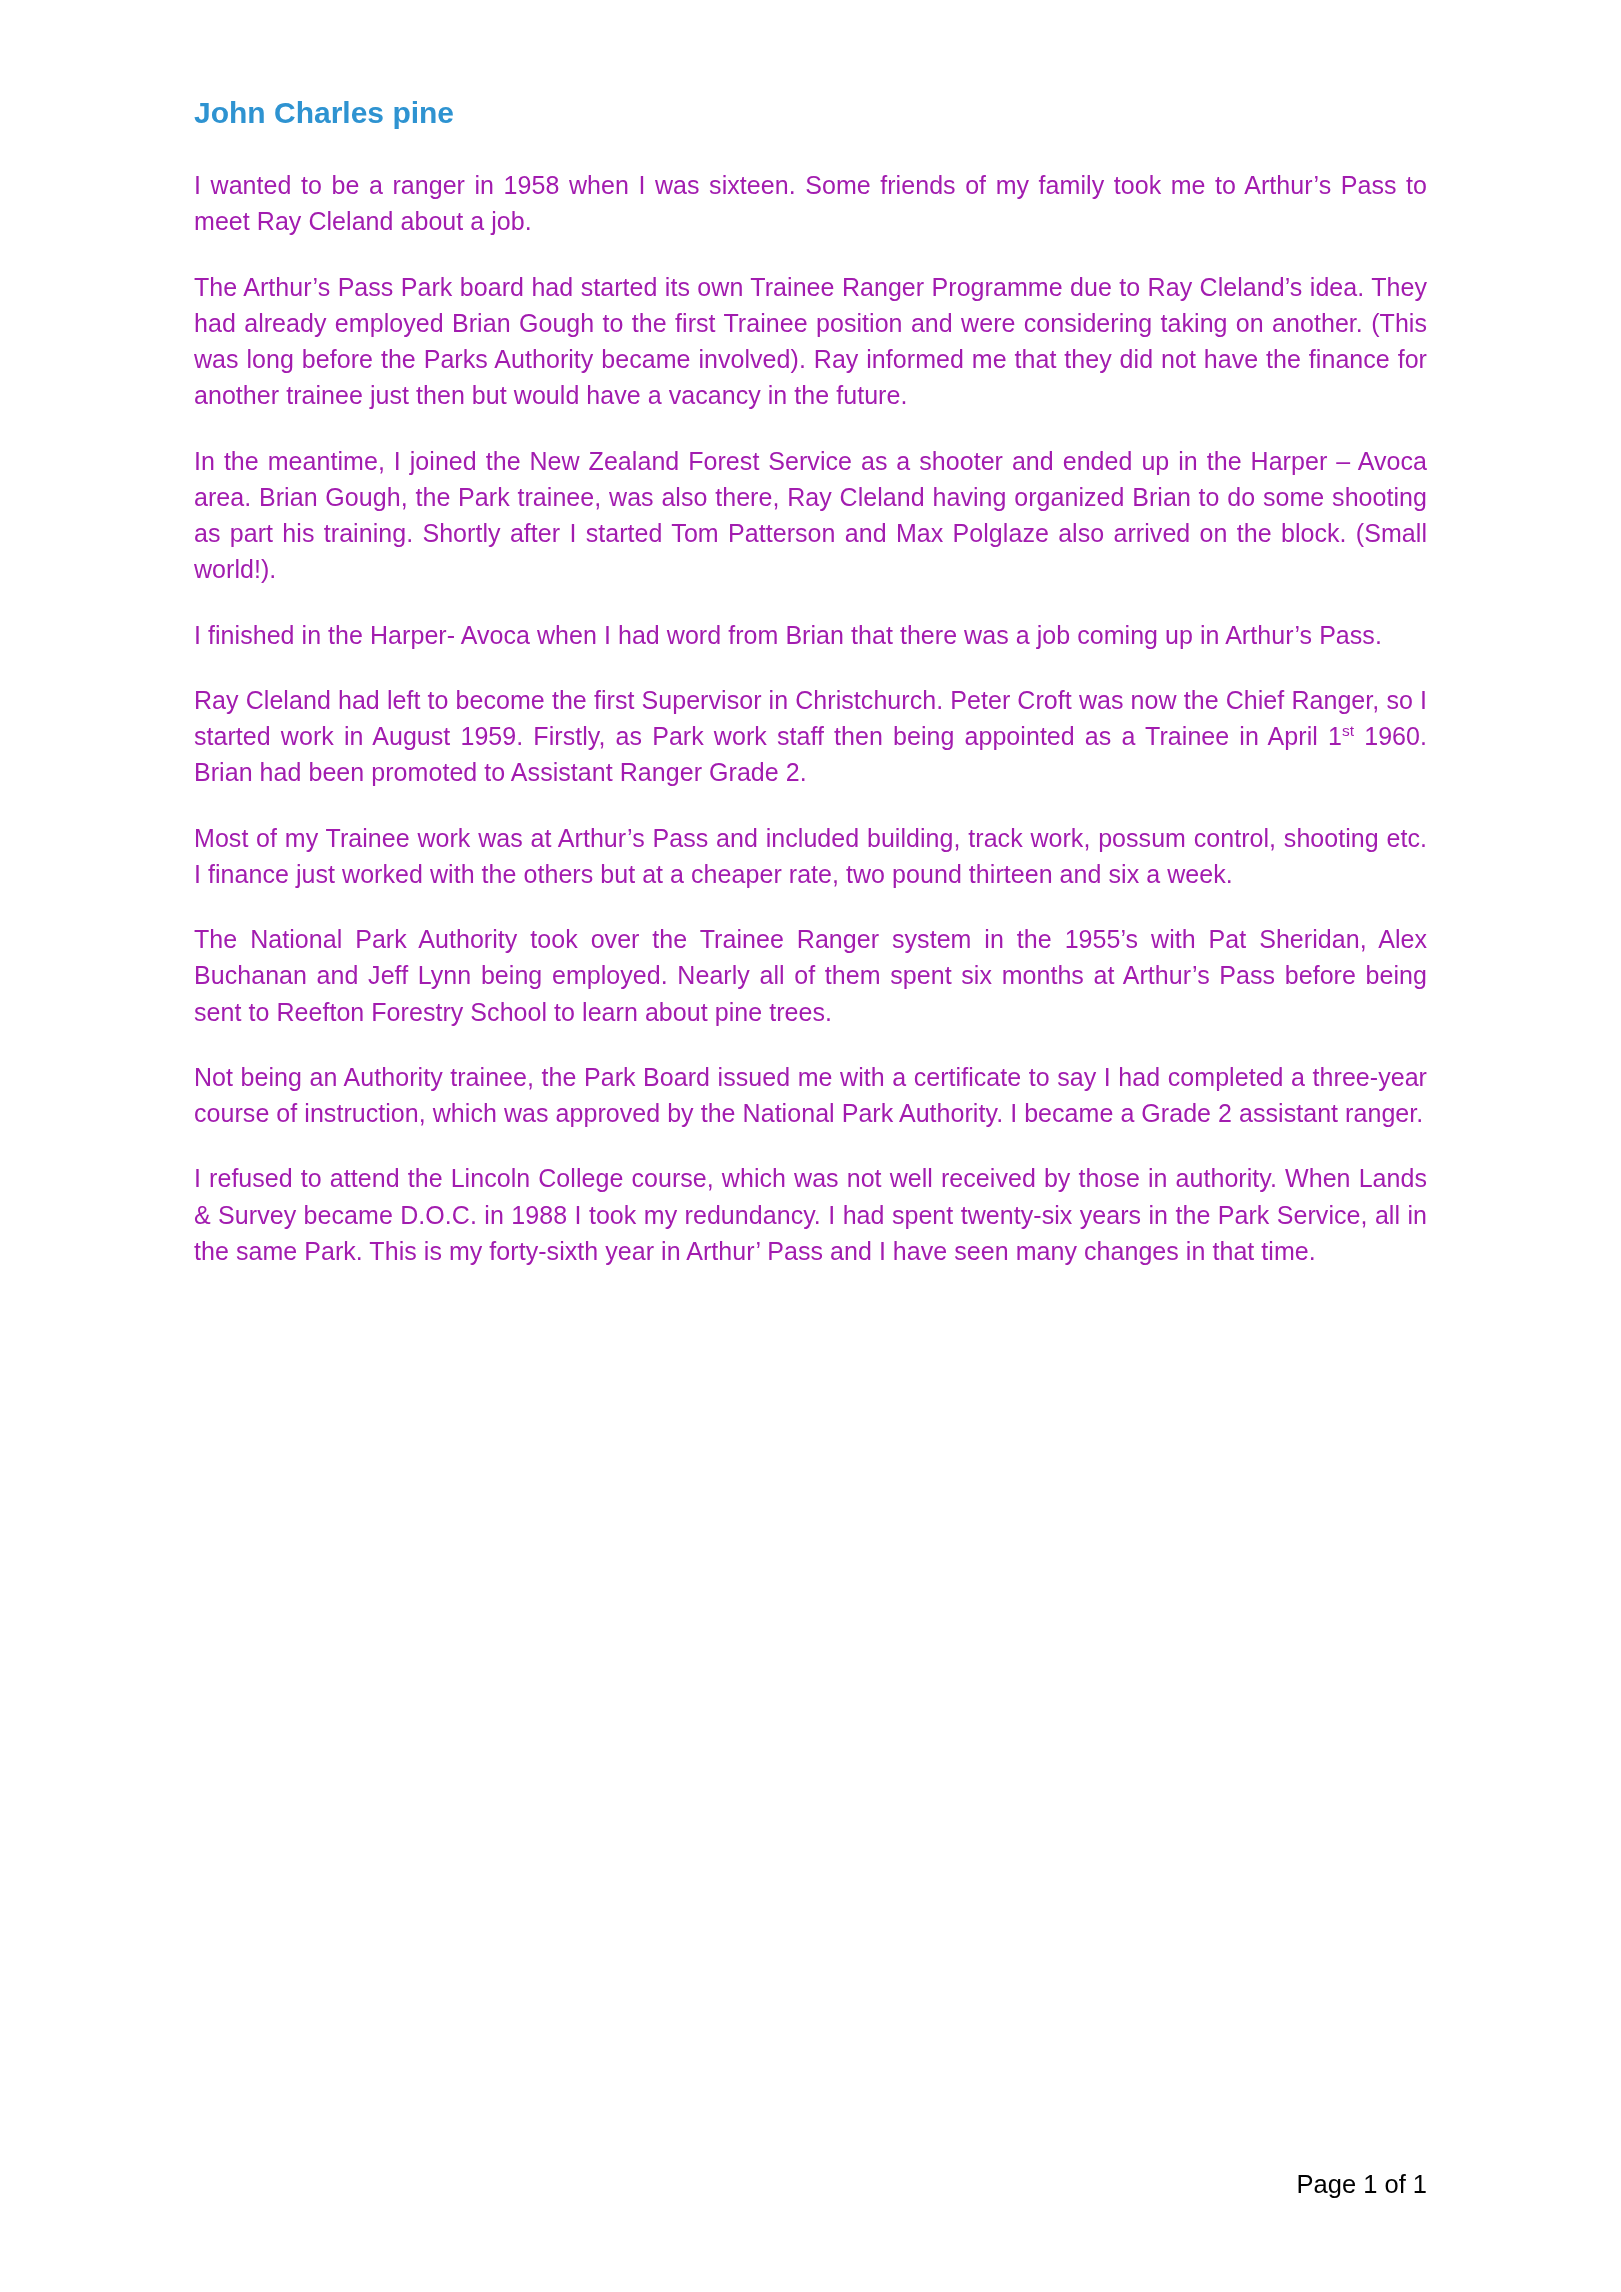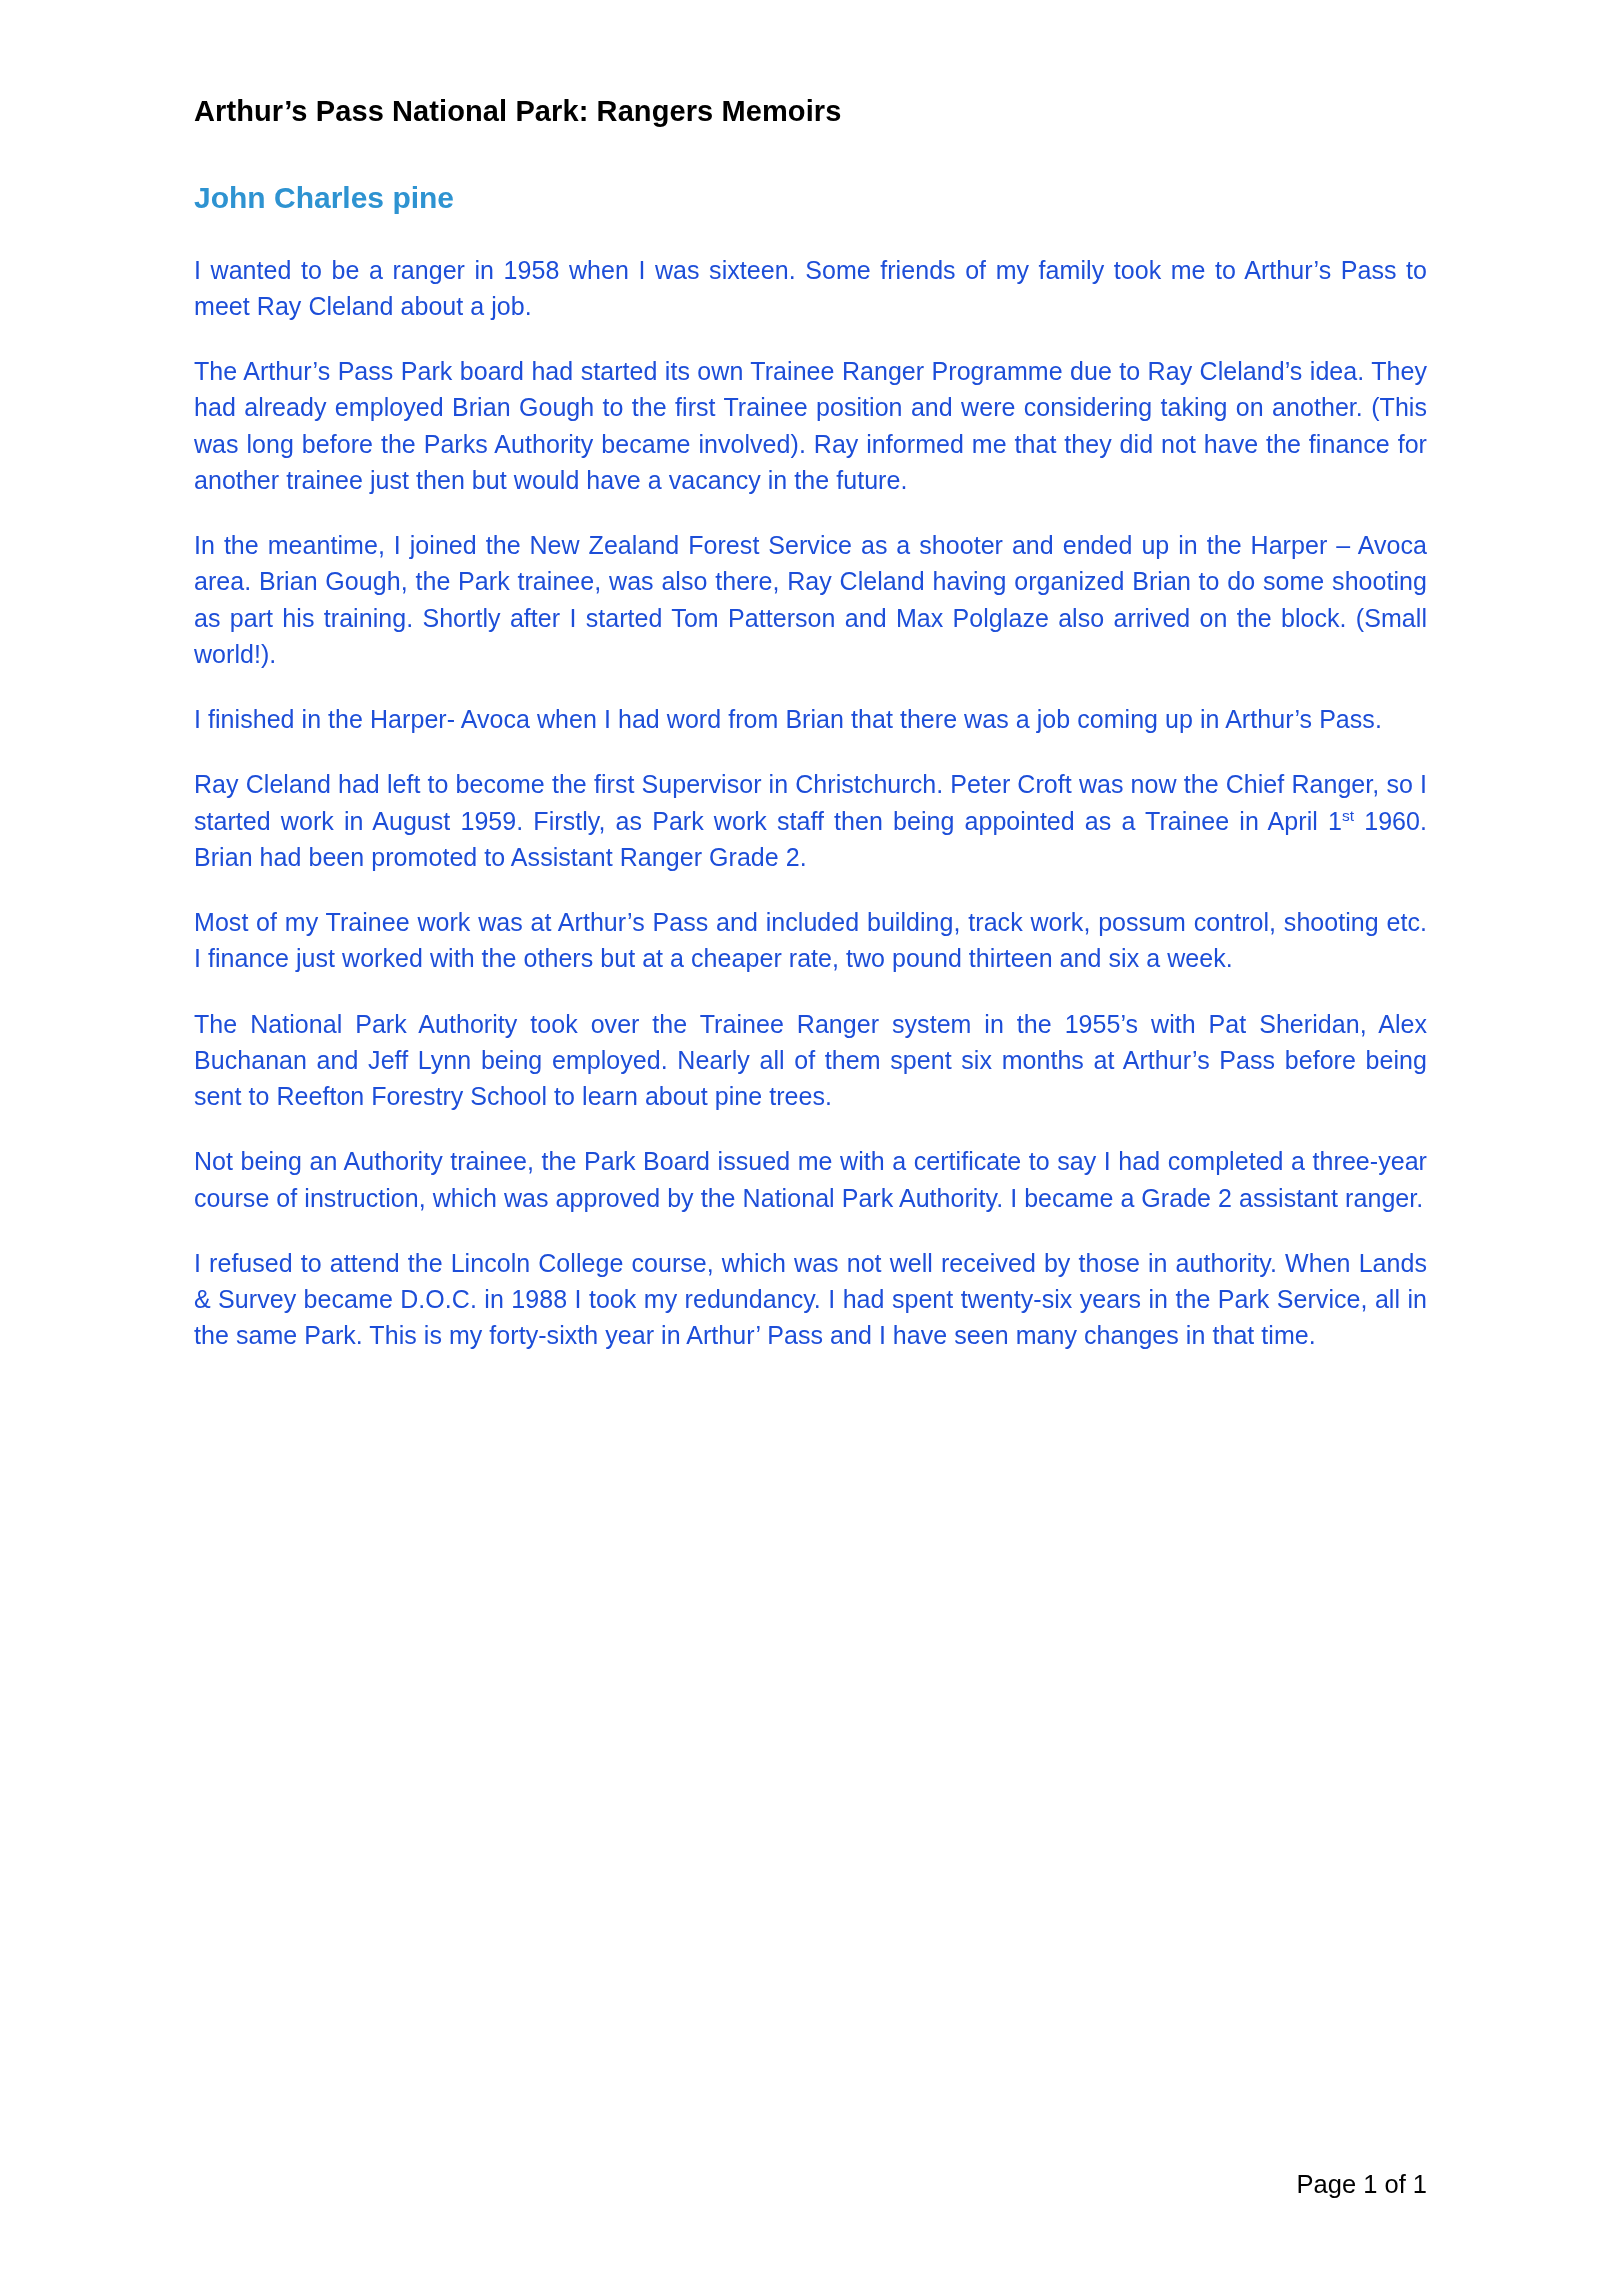--- a/index.html
+++ b/index.html
@@ -31,21 +31,21 @@
     font-size: 30px;
     color: #2e93d1;
     margin: 0 0 35px 0;
     line-height: 1.3;
   }
   .body-para {
     font-size: 25px;
     line-height: 1.45;
     text-align: justify;
     margin: 0 0 29px 0;
-    color: #1d4ed8;
+    color: #a21caf;
     letter-spacing: 0.05px;
   }
   .body-para:last-of-type {
     margin-bottom: 0;
   }
   sup {
     font-size: 0.62em;
     vertical-align: super;
     line-height: 0;
   }
@@ -57,21 +57,20 @@
     text-align: right;
     font-size: 25.5px;
     color: #000000;
   }
 </style>
 </head>
 <body>
 
 <div class="page">
 
-  <h1 class="doc-header">Arthur’s Pass National Park: Rangers Memoirs</h1>
 
   <h2 class="section-title">John Charles pine</h2>
 
   <p class="body-para">I wanted to be a ranger in 1958 when I was sixteen. Some friends of my family took me to Arthur’s Pass to meet Ray Cleland about a job.</p>
   <p class="body-para">The Arthur’s Pass Park board had started its own Trainee Ranger Programme due to Ray Cleland’s idea. They had already employed Brian Gough to the first Trainee position and were considering taking on another. (This was long before the Parks Authority became involved). Ray informed me that they did not have the finance for another trainee just then but would have a vacancy in the future.</p>
   <p class="body-para">In the meantime, I joined the New Zealand Forest Service as a shooter and ended up in the Harper – Avoca area. Brian Gough, the Park trainee, was also there, Ray Cleland having organized Brian to do some shooting as part his training. Shortly after I started Tom Patterson and Max Polglaze also arrived on the block. (Small world!).</p>
   <p class="body-para">I finished in the Harper- Avoca when I had word from Brian that there was a job coming up in Arthur’s Pass.</p>
 
   <p class="body-para"><span>Ray Cleland had left to become the first Supervisor in Christchurch. Peter Croft was now the Chief Ranger, so I started work in August 1959. Firstly, as Park work staff then being appointed as a Trainee in April 1</span><sup>st</sup><span> 1960. Brian had been promoted to Assistant Ranger Grade 2.</span></p>
 

